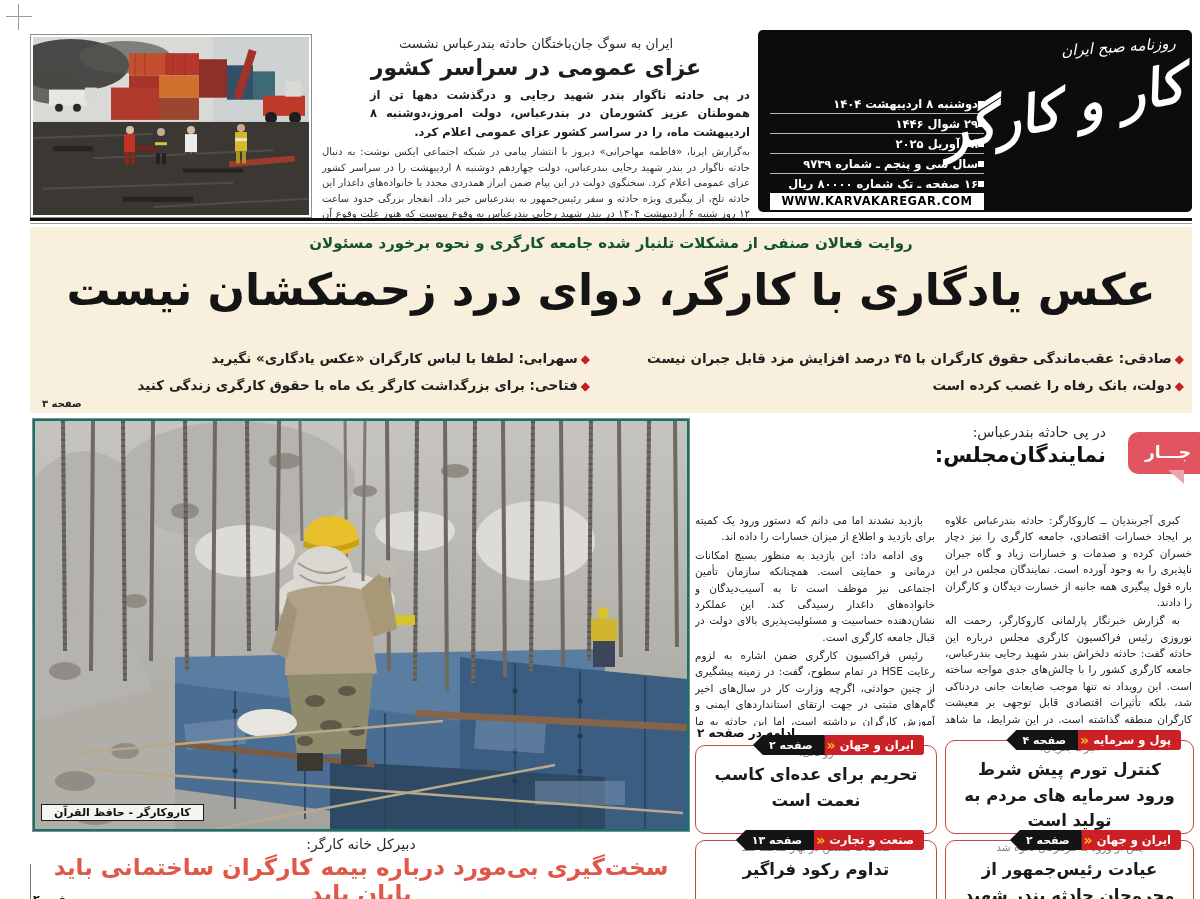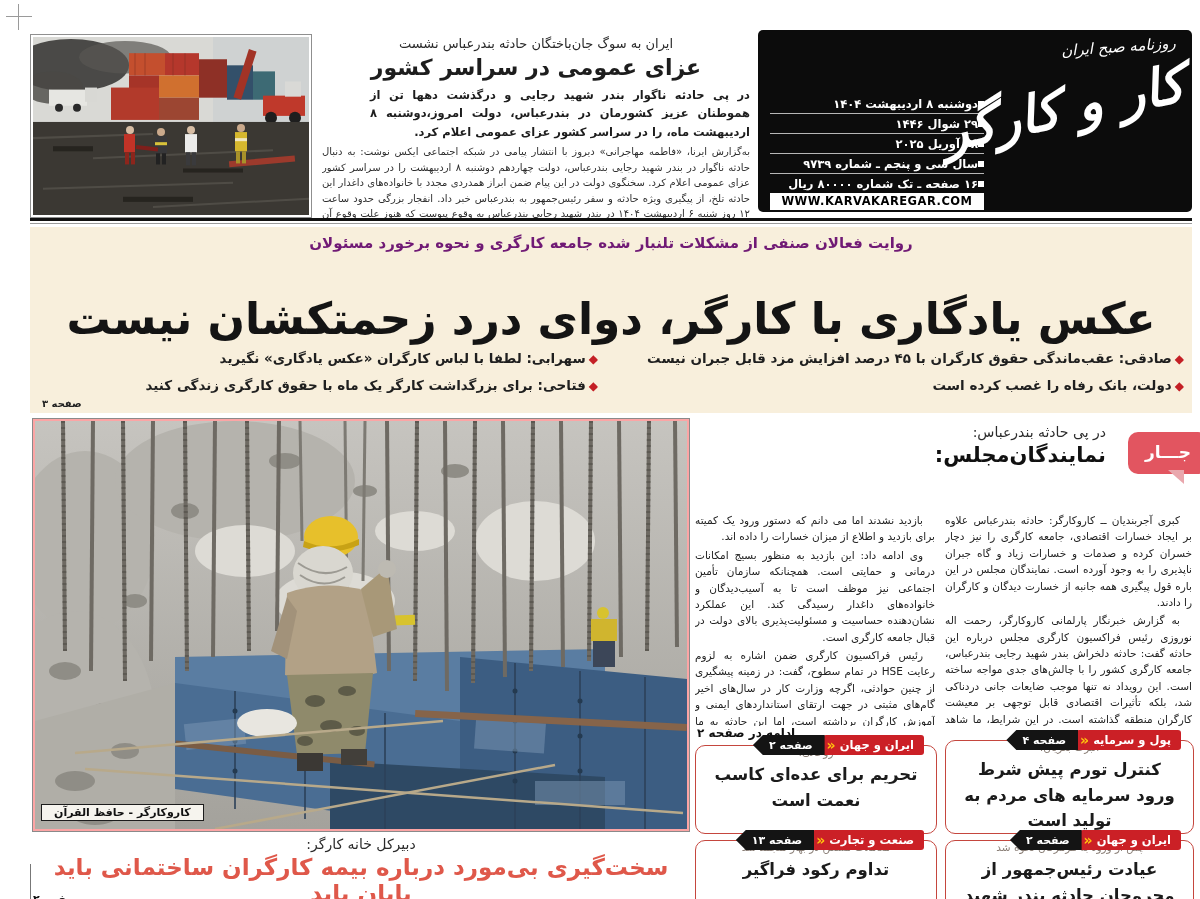--- a/index.html
+++ b/index.html
@@ -34,31 +34,31 @@
   .mh-site{position:absolute;left:12px;top:163px;width:214px;height:17px;background:#fff;color:#000;
            font-size:11.5px;font-weight:bold;text-align:center;line-height:17px;letter-spacing:.5px;}
 
   
   .rule-black{left:30px;top:218px;width:1162px;height:3px;background:#111;}
   .rule-gray{left:30px;top:223px;width:1162px;height:1px;background:#9c9c9c;}
 
   
   .cream{left:30px;top:227px;width:1162px;height:186px;background:#f8efdc;}
   .cream .kicker{position:absolute;top:7px;left:0;width:100%;text-align:center;
-                 color:#701a75;font-weight:bold;font-size:15px;}
+                 color:#14532d;font-weight:bold;font-size:15px;}
   .cream .hl{position:absolute;top:30px;left:0;width:100%;text-align:center;color:#141414;
-             font-weight:bold;font-size:44px;letter-spacing:-1px;line-height:1.5;margin-top:29px;}
+             font-weight:bold;font-size:44px;letter-spacing:-1px;line-height:1.5;}
   .bullets{position:absolute;top:118px;font-size:13.5px;font-weight:bold;color:#1f1f1f;line-height:2;}
   .bullets.right{right:8px;width:560px;text-align:right;}
-  .bullets.left{left:8px;width:560px;}
+  .bullets.left{left:0;width:560px;}
   .diamond{color:#c41f25;font-size:12px;margin-left:3px;}
   .cream .pageref{position:absolute;left:12px;bottom:4px;font-size:10px;font-weight:bold;color:#222;}
 
   
-  .main-photo{left:32px;top:418px;width:658px;height:414px;background:#fca5a5;border:1px solid #8a8a8a;
+  .main-photo{left:32px;top:418px;width:658px;height:414px;background:#0f766e;border:1px solid #8a8a8a;
               padding:2px;box-sizing:border-box;}
   .main-photo svg{display:block;width:100%;height:100%;}
   .photo-caption{position:absolute;left:8px;bottom:10px;background:#f6f4ee;border:1px solid #1c1c1c;
                  padding:1px 12px;font-size:11px;font-weight:bold;color:#111;white-space:nowrap;}
 
   .photo-kicker{left:32px;top:836px;width:658px;text-align:center;font-size:14px;color:#2a2a2a;}
   .photo-hl{left:32px;top:854px;width:658px;text-align:center;font-size:23px;font-weight:bold;color:#df584a;}
   .cut-pageref{left:33px;top:893px;font-size:11px;font-weight:bold;color:#111;}
   .left-hairline{left:30px;top:864px;width:1px;height:35px;background:#777;}
 

